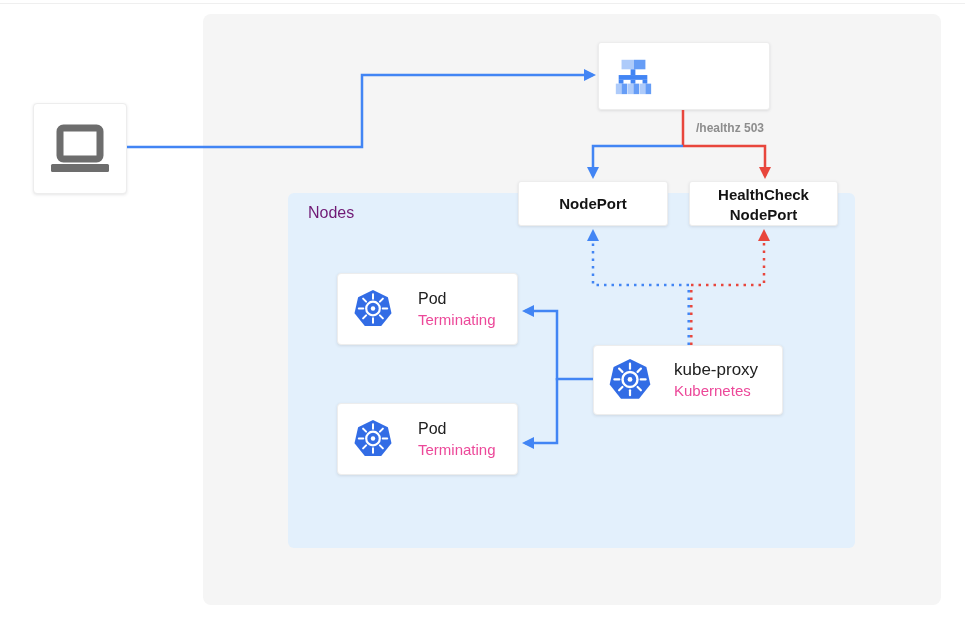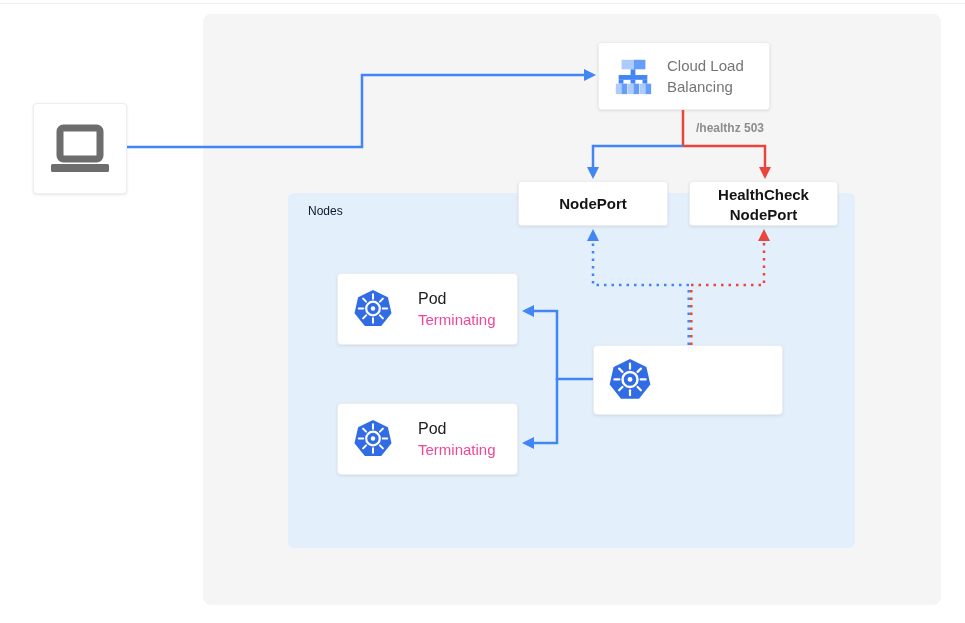--- a/index.html
+++ b/index.html
@@ -3,21 +3,21 @@
 <meta charset="utf-8">
 <style>
   html,body{margin:0;padding:0;background:#fff;}
   #stage{
     position:relative;width:965px;height:623px;overflow:hidden;background:#fff;
     font-family:"Liberation Sans","DejaVu Sans",sans-serif;
   }
   .hairline{position:absolute;left:0;top:3px;width:100%;height:1px;background:#efefef;}
   .panel{position:absolute;left:203px;top:14px;width:738px;height:591px;background:#f5f5f5;border-radius:8px;}
   .nodes-panel{position:absolute;left:288px;top:193px;width:567px;height:355px;background:#e3f0fc;border-radius:6px;}
-  .nodes-label{position:absolute;left:308px;top:204px;font-size:12px;color:#0f172a;}
+  .nodes-label{position:absolute;left:308px;top:204px;font-size:16px;color:#701a75;}
   .card{
     position:absolute;background:#fff;border:1px solid #ededed;border-radius:4px;
     box-shadow:0 1px 3px rgba(60,64,67,.13);box-sizing:border-box;
     display:flex;align-items:center;
   }
   .laptop-card{left:33px;top:103px;width:94px;height:91px;justify-content:center;}
   .clb-card{left:598px;top:42px;width:172px;height:68px;padding-left:13px;gap:13px;border-radius:3px;}
   .clb-text{font-size:15px;line-height:21px;color:#757575;}
   .port-card{font-weight:bold;font-size:15px;line-height:20px;color:#141414;justify-content:center;text-align:center;border-radius:3px;}
   .nodeport-card{left:518px;top:181px;width:150px;height:45px;}
@@ -91,24 +91,20 @@
         <rect x="19.5" y="26" width="5" height="4" fill="#4285f4"></rect>
         <rect x="32" y="26" width="5" height="4" fill="#4285f4"></rect>
         <rect x="4" y="30" width="6" height="11" fill="#aecbfa"></rect>
         <rect x="10" y="30" width="6" height="11" fill="#669df6"></rect>
         <rect x="16.5" y="30" width="6" height="11" fill="#aecbfa"></rect>
         <rect x="22.5" y="30" width="6" height="11" fill="#669df6"></rect>
         <rect x="29" y="30" width="6" height="11" fill="#aecbfa"></rect>
         <rect x="35" y="30" width="6" height="11" fill="#669df6"></rect>
       </svg>
     </span>
-    <span class="clb-text">
-      <div>Cloud Load</div>
-      <div>Balancing</div>
-    </span>
   </div>
 
   <div class="healthz">/healthz 503</div>
 
   <div class="card port-card nodeport-card">
     <span>NodePort</span>
   </div>
 
   <div class="card port-card hc-card">
     <span>
@@ -176,15 +172,19 @@
             <line x1="26.9" y1="12.6" x2="29.9" y2="9.6"></line>
           <line x1="29.7" y1="19.5" x2="34.2" y2="19.5"></line>
             <line x1="26.9" y1="26.4" x2="29.9" y2="29.4"></line>
           <line x1="20" y1="29.3" x2="20" y2="33.8"></line>
             <line x1="13.1" y1="26.4" x2="10.1" y2="29.4"></line>
           <line x1="10.3" y1="19.5" x2="5.8" y2="19.5"></line>
             <line x1="13.1" y1="12.6" x2="10.1" y2="9.6"></line>
         </g>
       </svg>
     </span>
+    <span>
+      <div class="node-title kp-title">kube-proxy</div>
+      <div class="node-sub">Kubernetes</div>
+    </span>
   </div>
 
 </div>
 
 </body></html>

